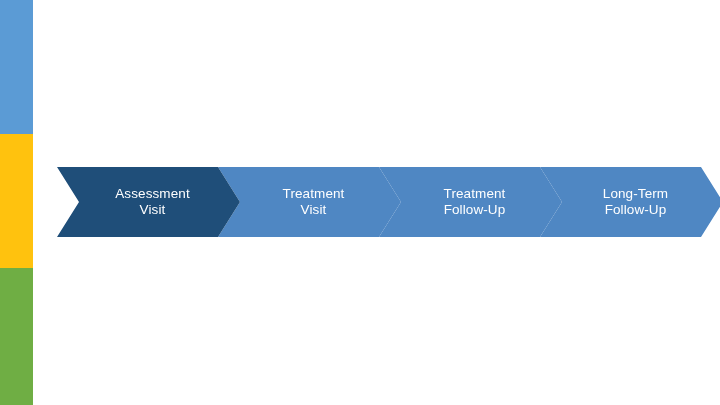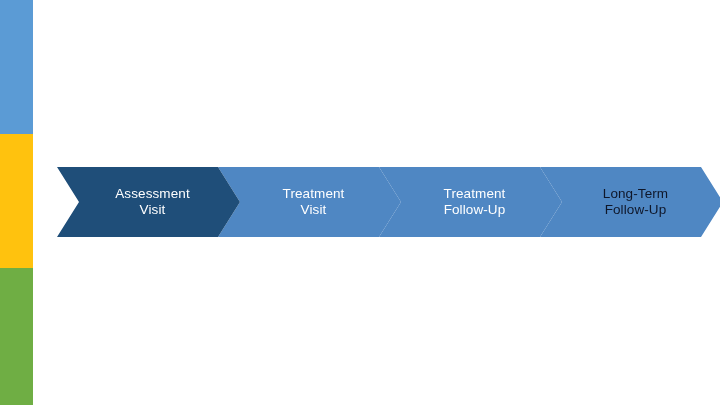--- a/index.html
+++ b/index.html
@@ -79,18 +79,18 @@
     </div>
     <div class="chevron" style="background: rgb(79, 135, 195); left: 161px; width: 183px; z-index: 3;">
       <span class="chevron-label" style="color: rgb(255, 255, 255);">Treatment
 Visit</span>
     </div>
     <div class="chevron" style="background: rgb(79, 135, 195); left: 322px; width: 183px; z-index: 2;">
       <span class="chevron-label" style="color: rgb(255, 255, 255);">Treatment
 Follow-Up</span>
     </div>
     <div class="chevron" style="background: rgb(79, 135, 195); left: 483px; width: 183px; z-index: 1;">
-      <span class="chevron-label" style="color: #0f172a;">Long-Term
+      <span class="chevron-label" style="color: #ffffff;">Long-Term
 Follow-Up</span>
     </div>
   </div>
 
 </div>
 
 </body></html>

